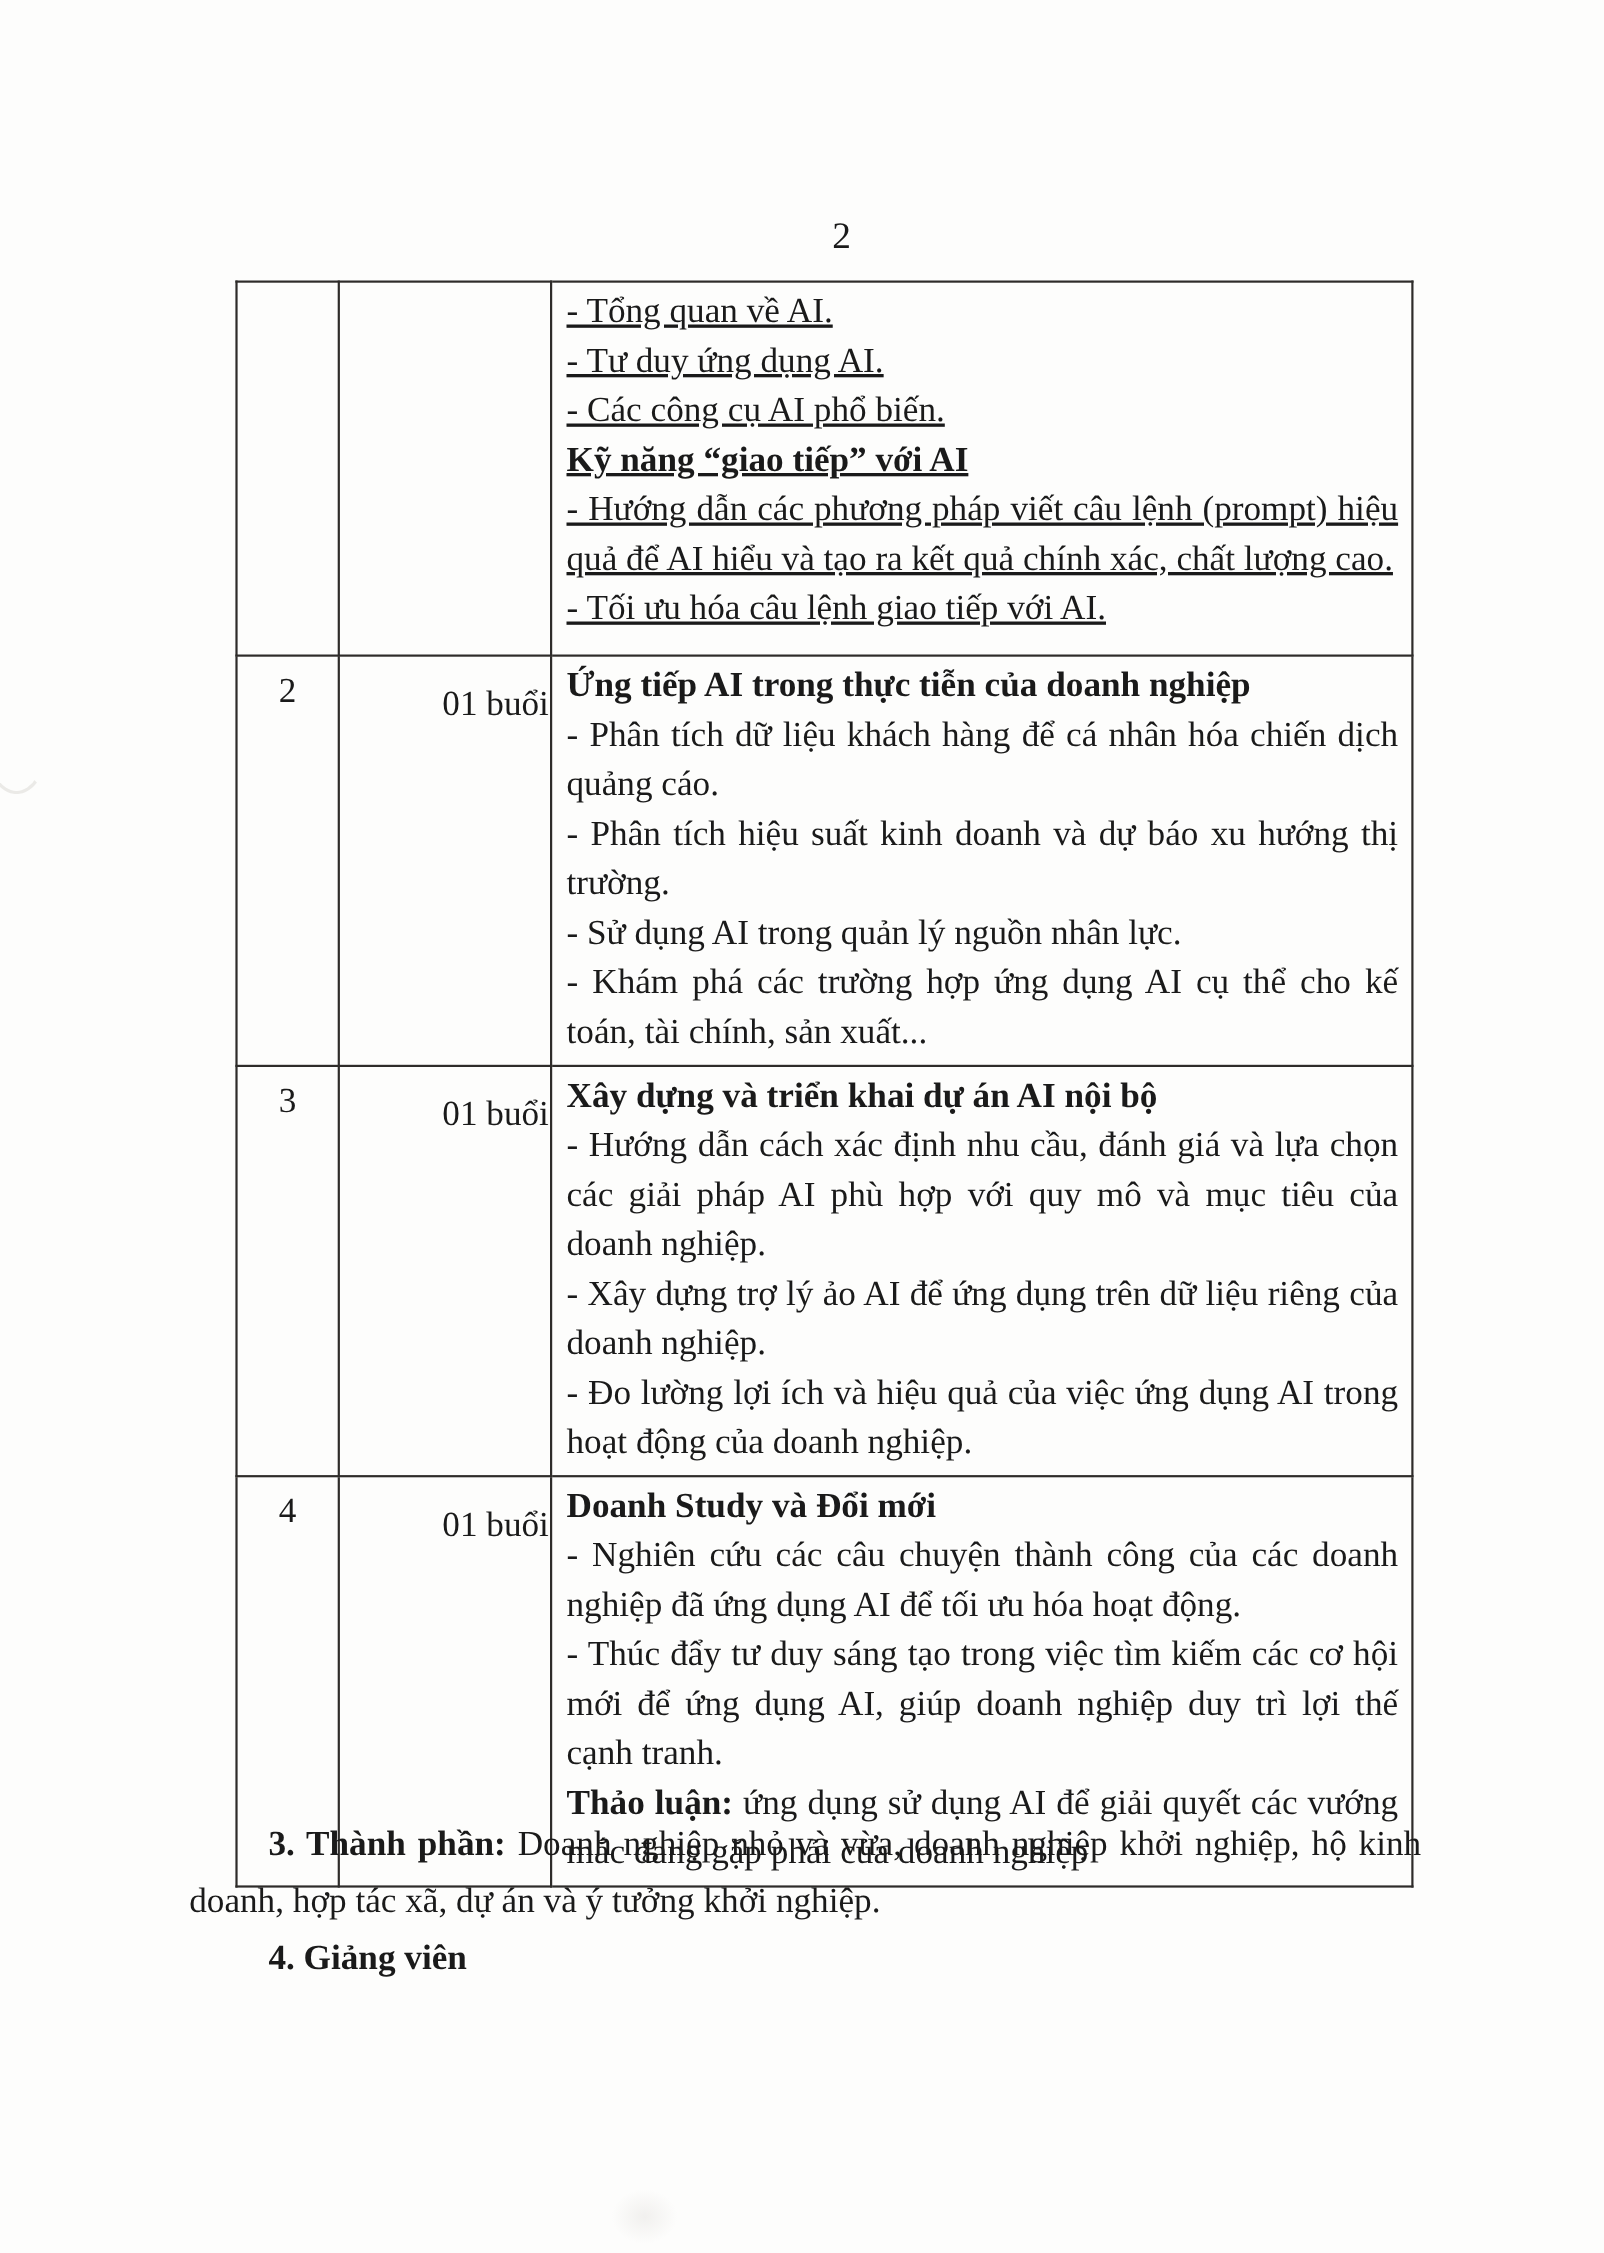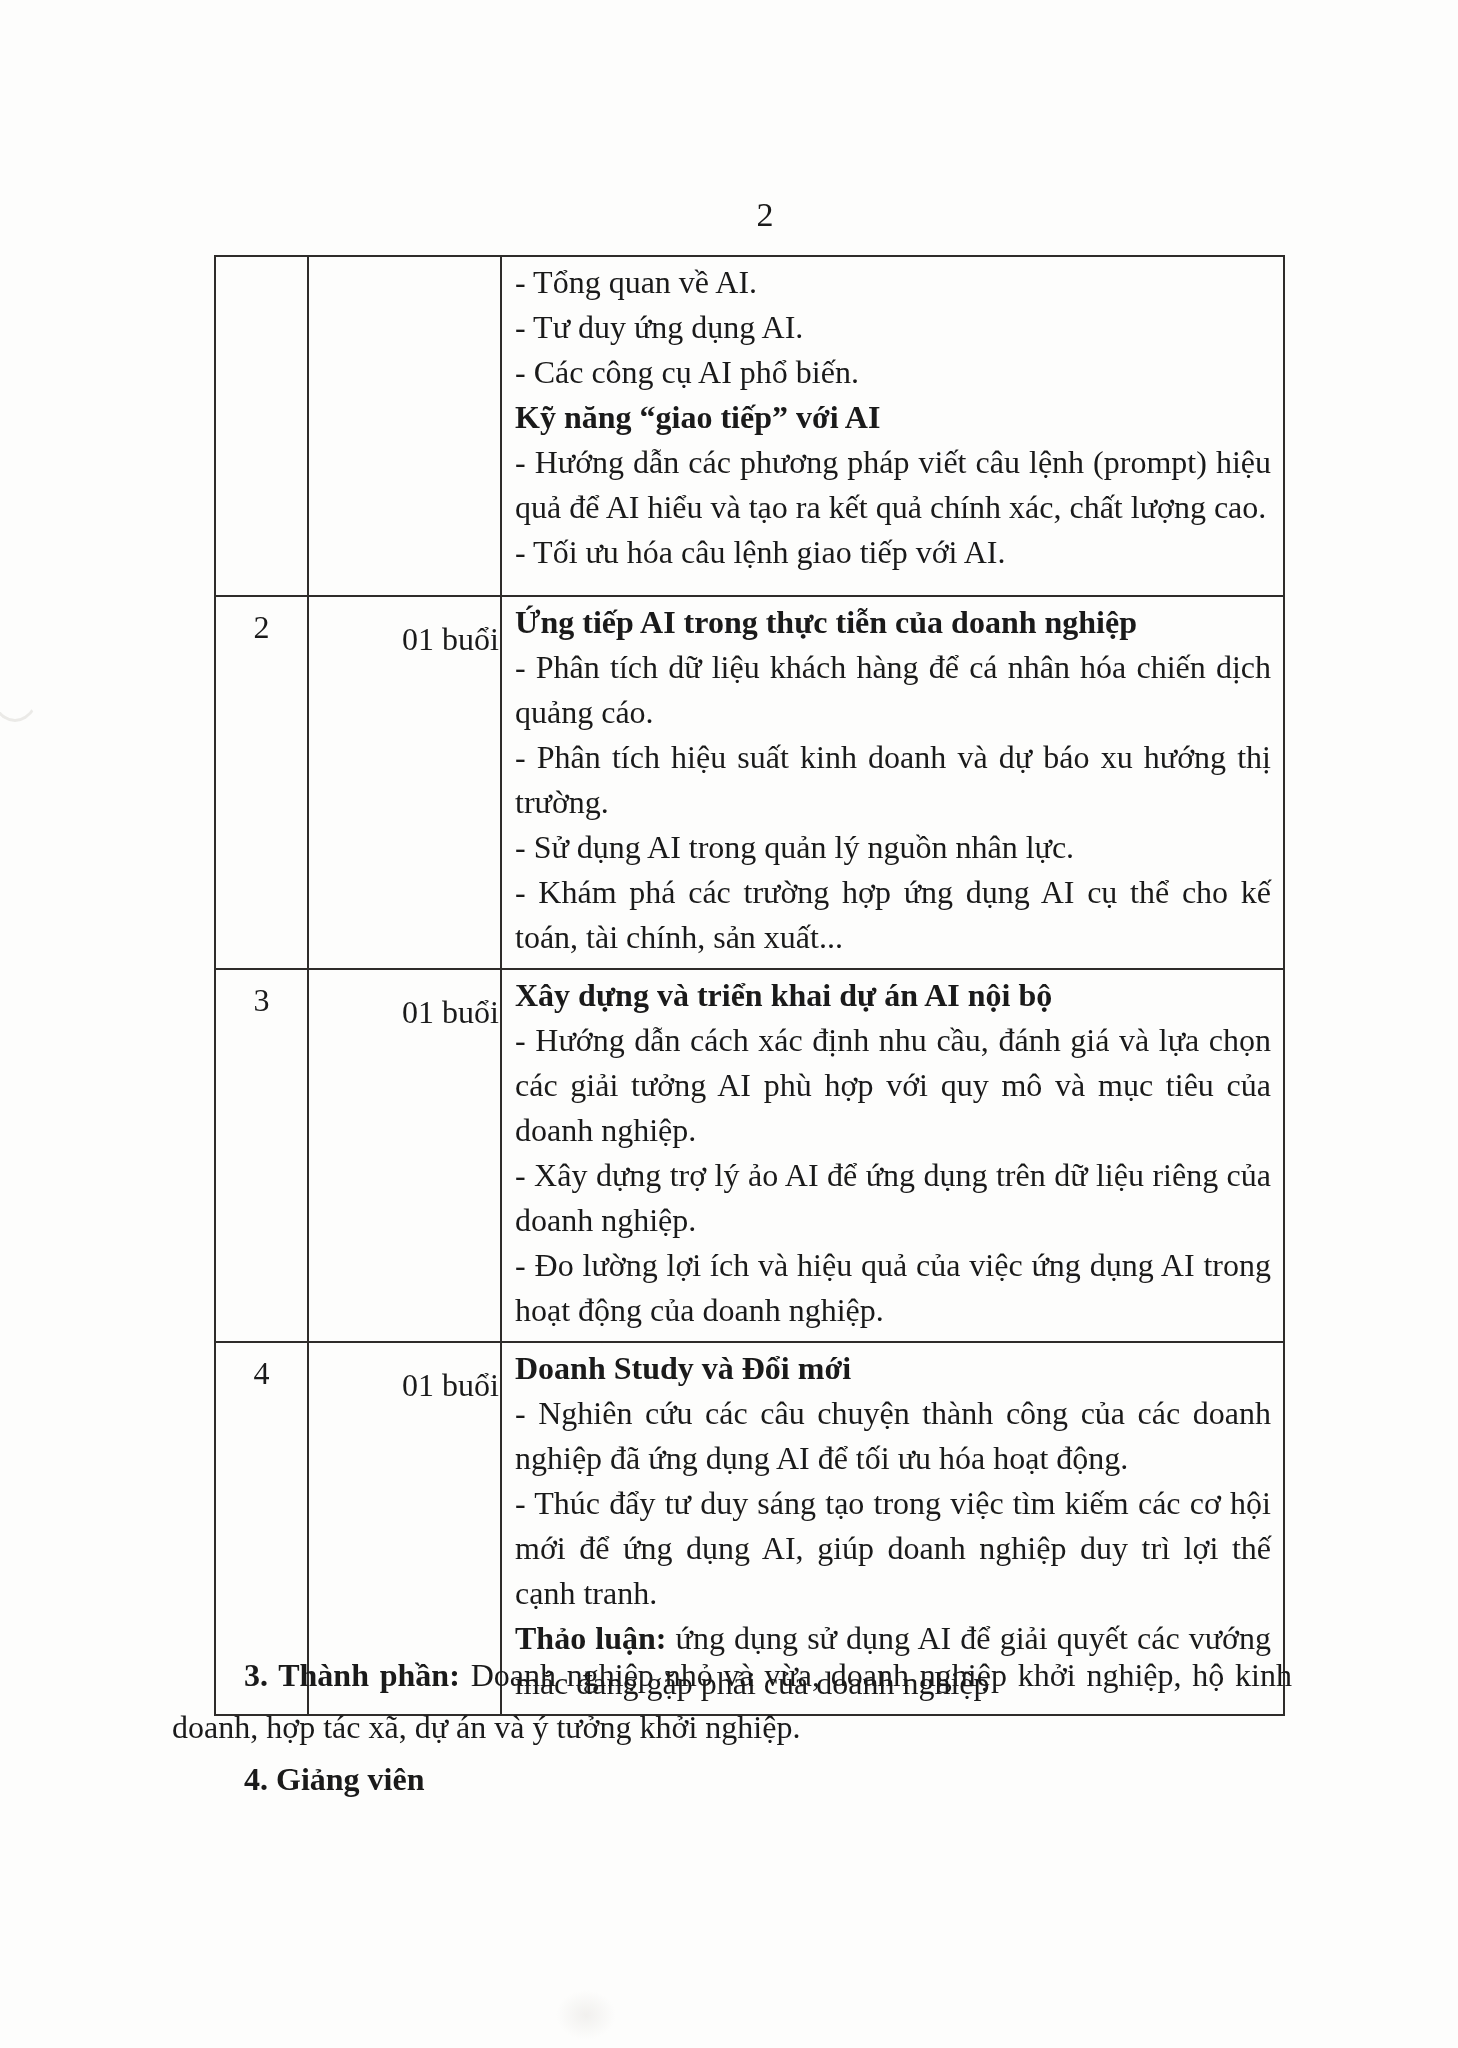--- a/index.html
+++ b/index.html
@@ -33,21 +33,21 @@
     border:2px solid #2e2c2a;
     vertical-align:top;
     font-size:32px;
     line-height:45px;
   }
   td.c-idx{ text-align:center; padding-top:8px; }
   td.c-dur{ text-align:right; padding-top:20px; }
   td.c-body{ padding:3px 12px 8px 13px; }
   .c-body p{ margin:0; text-align:justify; }
   .b{ font-weight:bold; }
-  .r1{ height:340px; }
+  .r1{ height:340px;text-decoration:underline; }
   .r2{ height:363px; }
   .r3{ height:349px; }
   .r4{ height:351px; }
   .footer{
     position:absolute;
     top:1649px;
     left:172px;
     width:1120px;
     font-size:32px;
     line-height:52px;
@@ -107,21 +107,21 @@
         <p>- Sử dụng AI trong quản lý nguồn nhân lực.</p>
         <p>- Khám phá các trường hợp ứng dụng AI cụ thể cho kế toán, tài chính, sản xuất...</p>
       </td>
     </tr>
 
     <tr class="r3">
       <td class="c-idx">3</td>
       <td class="c-dur">01 buổi</td>
       <td class="c-body">
         <p class="b">Xây dựng và triển khai dự án AI nội bộ</p>
-        <p>- Hướng dẫn cách xác định nhu cầu, đánh giá và lựa chọn các giải tưởng AI phù hợp với quy mô và mục tiêu của doanh nghiệp.</p>
+        <p>- Hướng dẫn cách xác định nhu cầu, đánh giá và lựa chọn các giải pháp AI phù hợp với quy mô và mục tiêu của doanh nghiệp.</p>
         <p>- Xây dựng trợ lý ảo AI để ứng dụng trên dữ liệu riêng của doanh nghiệp.</p>
         <p>- Đo lường lợi ích và hiệu quả của việc ứng dụng AI trong hoạt động của doanh nghiệp.</p>
       </td>
     </tr>
 
     <tr class="r4">
       <td class="c-idx">4</td>
       <td class="c-dur">01 buổi</td>
       <td class="c-body">
         <p class="b">Doanh Study và Đổi mới</p>

